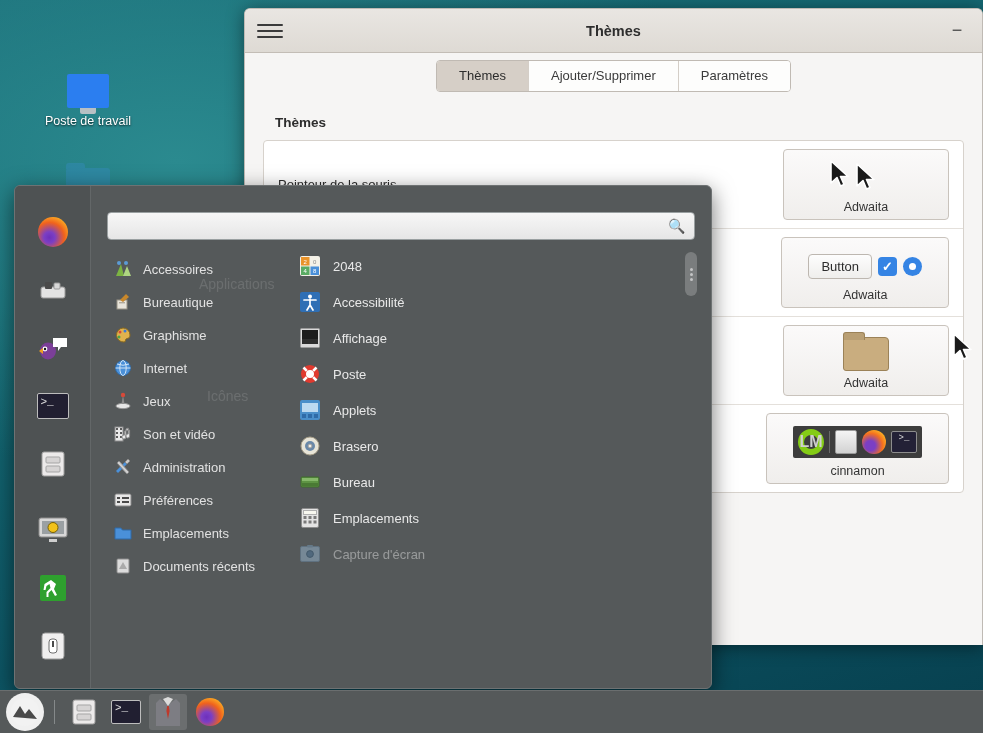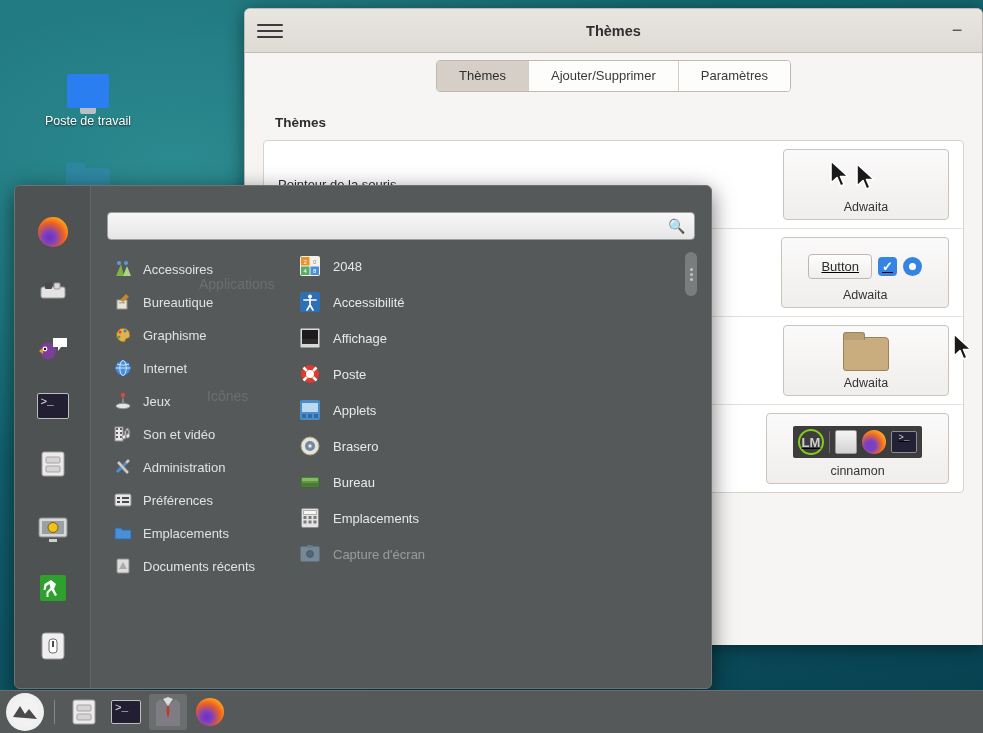--- a/index.html
+++ b/index.html
@@ -68,36 +68,36 @@
     display:flex; align-items:center; justify-content:space-between;
     padding: 8px 14px; border-bottom:1px solid #e4e0db; min-height: 78px;
   }
   .theme-row:last-child { border-bottom:none; }
   .theme-row-label { font-size: 13px; color:#2d2d2d; }
   .theme-btn {
     min-width: 166px; border:1px solid #c9c3bc; border-radius:4px;
     background: linear-gradient(#fbfafa,#f0eeec);
     padding: 8px 26px 5px; text-align:center; cursor:pointer;
   }
-  .theme-btn .preview { height: 40px; display:flex; align-items:center; justify-content:center; gap:6px;text-decoration:underline;}
+  .theme-btn .preview { height: 40px; display:flex; align-items:center; justify-content:center; gap:6px;}
   .theme-btn .cap { font-size: 12.5px; color:#333; margin-top:2px;}
   .mini-button { border:1px solid #bdb7b0; border-radius:4px; background:linear-gradient(#fdfdfd,#efeeec);
      padding: 4px 12px; font-size:13px; color:#2c2c2c;}
   .mini-check { width:19px;height:19px;border-radius:4px;background:#3584e4; display:flex;align-items:center;justify-content:center;
      color:#fff;font-size:13px;font-weight:bold;}
   .mini-radio { width:19px;height:19px;border-radius:50%;background:#3584e4; display:flex;align-items:center;justify-content:center;}
   .mini-radio:after { content:""; width:7px;height:7px;border-radius:50%;background:#fff;}
   .folder-preview { width:46px;height:34px;background:#c9ad7f;border-radius:2px 4px 3px 3px;position:relative;
      border:1px solid #9b8258;}
   .folder-preview:before{content:"";position:absolute;top:-6px;left:-1px;width:20px;height:7px;background:#b99f74;
      border:1px solid #9b8258;border-bottom:none;border-radius:3px 3px 0 0;}
   .panel-preview { background:#3d3d3d; padding:3px 5px; display:flex; align-items:center; gap:5px; border-radius:2px;}
   .panel-preview .sep { width:1px;height:22px;background:#6a6a6a;}
-  .mint-logo { width:26px;height:26px;border-radius:50%;border:2px solid #84cc16;display:flex;align-items:center;
-     justify-content:center;color:#cfcfcf;font-size:13px;font-weight:bold;}
+  .mint-logo { width:26px;height:26px;border-radius:50%;border:6px solid #84cc16;display:flex;align-items:center;
+     justify-content:center;color:#cfcfcf;font-size:16px;font-weight:bold;}
   .fm-ico { width:22px;height:24px;background:linear-gradient(#f4f4f4,#d2d2d2);border:1px solid #9a9a9a;border-radius:2px;}
   .ff-ico { width:24px;height:24px;border-radius:50%;
      background: radial-gradient(circle at 35% 65%, #7b3fc4 0%, #7b3fc4 22%, #f5701f 55%, #ffc324 85%);}
   .term-ico { width:26px;height:22px;background:#232136;border:1px solid #8d8d8d;border-radius:2px;
      color:#d7d7d7;font-size:9px;font-family:"Liberation Mono",monospace;padding:1px 2px;}
 
   
   #menu-popup {
     position:absolute; left:14px; top:185px; width:698px; height:504px;
     background:#55595a; border:1px solid #6e7273; border-radius:6px;

